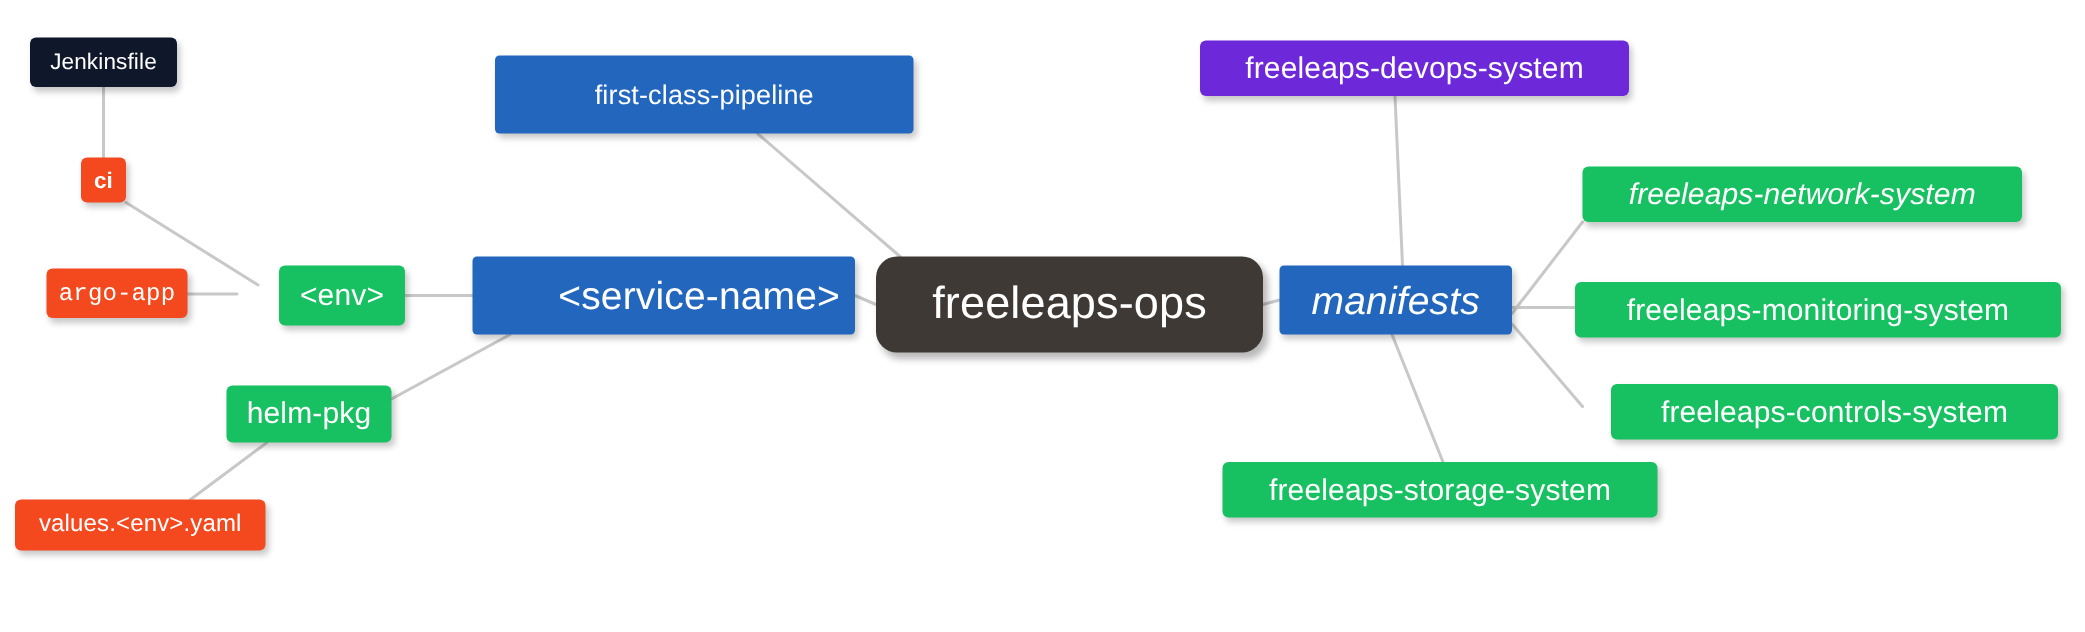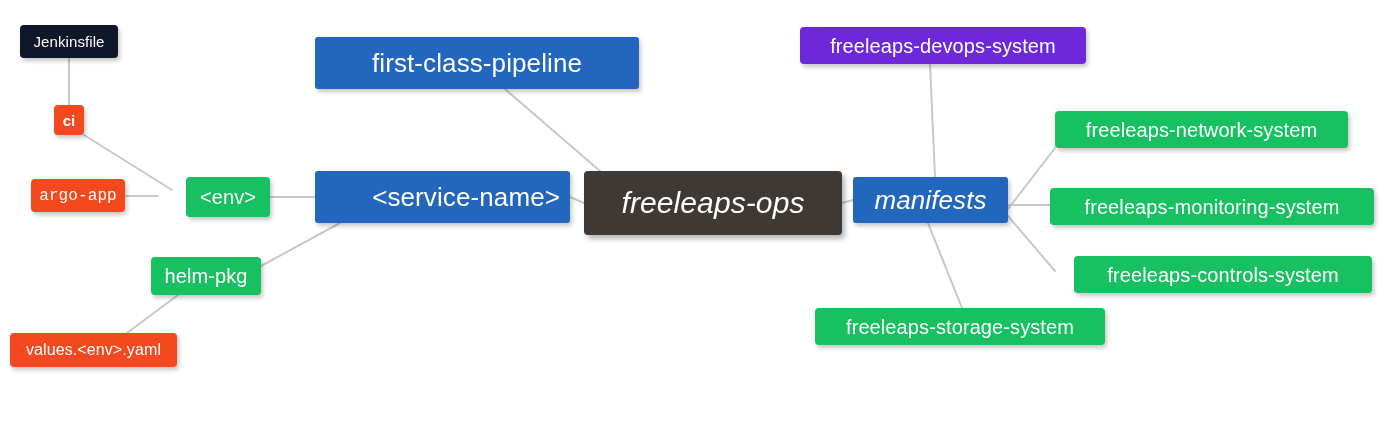--- a/index.html
+++ b/index.html
@@ -36,23 +36,22 @@
     color: #ffffff;
     white-space: nowrap;
     border-radius: 4px;
     box-shadow: 2px 3px 4px rgba(0, 0, 0, 0.22);
     letter-spacing: 0.1px;
     line-height: 1;
     padding: 0 10px;
     user-select: none;
   }
   .node.root {
-    border-radius: 4px;
+    border-radius: 14px;
     box-shadow: 3px 4px 5px rgba(0, 0, 0, 0.28);
-    font-style: italic;
   }
   .node.tier1 {
     border-radius: 3px;
   }
   .node-label {
     display: block;
   }
 </style>
 </head>
 <body>
@@ -77,21 +76,21 @@
   <div id="node-layer">
       <div class="node root" style="left: 584px; top: 171px; width: 258px; height: 64px; background: rgb(62, 57, 53); font-size: 30px;">
         <span class="node-label">freeleaps-ops</span>
       </div>
       <div class="node tier1" style="left: 315px; top: 171px; width: 255px; height: 52px; background: rgb(34, 102, 189); font-size: 26px; justify-content: flex-end;">
         <span class="node-label">&lt;service-name&gt;</span>
       </div>
       <div class="node tier1" style="left: 853px; top: 177px; width: 155px; height: 46px; background: rgb(34, 102, 189); font-size: 26px; font-style: italic;">
         <span class="node-label">manifests</span>
       </div>
-      <div class="node tier1" style="left: 315px; top: 37px; width: 324px; height: 52px; background: rgb(34, 102, 189); font-size: 26px;">
+      <div class="node tier1" style="left: 330px; top: 37px; width: 279px; height: 52px; background: rgb(34, 102, 189); font-size: 18px;">
         <span class="node-label">first-class-pipeline</span>
       </div>
       <div class="node " style="left: 158px; top: 177px; width: 84px; height: 40px; background: rgb(23, 192, 96); font-size: 20px; margin-left: 28px;">
         <span class="node-label">&lt;env&gt;</span>
       </div>
       <div class="node " style="left: 151px; top: 257px; width: 110px; height: 38px; background: rgb(23, 192, 96); font-size: 20px;">
         <span class="node-label">helm-pkg</span>
       </div>
       <div class="node " style="left: 54px; top: 105px; width: 30px; height: 30px; background: rgb(244, 73, 30); font-size: 15px; font-weight: bold;">
         <span class="node-label">ci</span>
@@ -101,21 +100,21 @@
       </div>
       <div class="node " style="left: 31px; top: 179px; width: 94px; height: 33px; background: rgb(244, 73, 30); font-size: 16px; font-family: Liberation Mono, monospace;">
         <span class="node-label">argo-app</span>
       </div>
       <div class="node " style="left: 10px; top: 333px; width: 167px; height: 34px; background: rgb(244, 73, 30); font-size: 16px;">
         <span class="node-label">values.&lt;env&gt;.yaml</span>
       </div>
       <div class="node " style="left: 800px; top: 27px; width: 286px; height: 37px; background: #6d28d9; font-size: 20px;">
         <span class="node-label">freeleaps-devops-system</span>
       </div>
-      <div class="node " style="left: 1055px; top: 111px; width: 293px; height: 37px; background: rgb(23, 192, 96); font-size: 20px;">
+      <div class="node " style="left: 1055px; top: 111px; width: 293px; height: 37px; background: rgb(23, 192, 96); font-size: 20px; font-style: italic;">
         <span class="node-label">freeleaps-network-system</span>
       </div>
       <div class="node " style="left: 1050px; top: 188px; width: 324px; height: 37px; background: rgb(23, 192, 96); font-size: 20px;">
         <span class="node-label">freeleaps-monitoring-system</span>
       </div>
       <div class="node " style="left: 1074px; top: 256px; width: 298px; height: 37px; background: rgb(23, 192, 96); font-size: 20px;">
         <span class="node-label">freeleaps-controls-system</span>
       </div>
       <div class="node " style="left: 815px; top: 308px; width: 290px; height: 37px; background: rgb(23, 192, 96); font-size: 20px;">
         <span class="node-label">freeleaps-storage-system</span>

